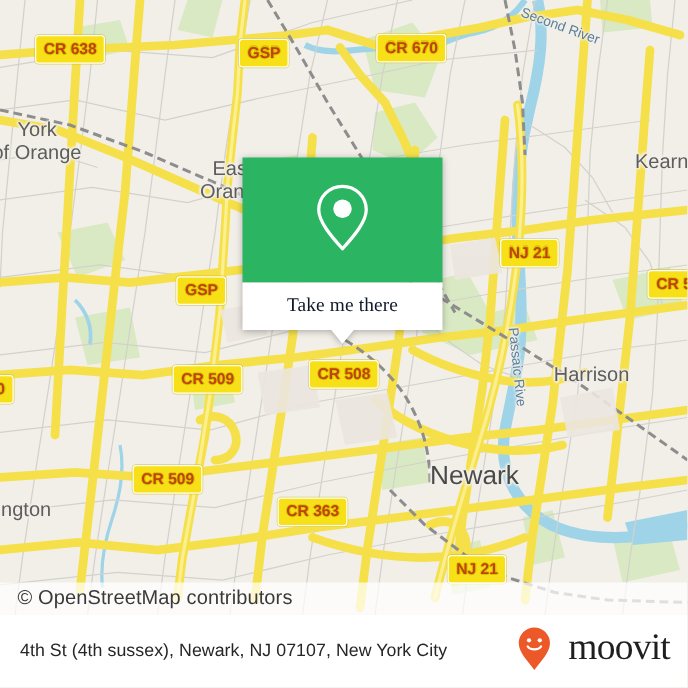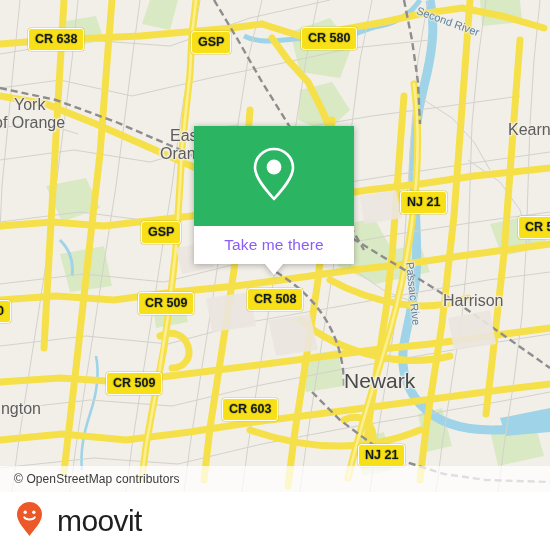--- a/index.html
+++ b/index.html
@@ -30,32 +30,32 @@
   .osm-bar {
     position: absolute;
     left: 0;
     top: 466px;
     width: 550px;
     height: 26px;
     background: rgba(255,255,255,0.72);
     display: flex;
     align-items: center;
     padding-left: 14px;
-    font-size: 12px;
+    font-size: 16px;
     color: #3a3a3a;
     letter-spacing: 0.1px;
   }
 
   
   .shield {
     position: absolute;
     background: #f7e017;
     border: 1.6px solid #ffffff;
     border-radius: 3px;
-    color: #0f172a;
+    color: #c2410c;
     font-size: 12.5px;
     font-weight: bold;
     line-height: 1;
     padding: 3.5px 6px 4.5px 6px;
     white-space: nowrap;
     text-shadow:
        0.9px 0 0 #d9c400, -0.9px 0 0 #d9c400,
        0 0.9px 0 #d9c400, 0 -0.9px 0 #d9c400;
     box-shadow: 0 0 0 0.6px rgba(200,180,0,0.55);
   }
@@ -101,22 +101,23 @@
     position: relative;
     width: 160px;
     height: 38px;
     background: #ffffff;
     display: flex;
     align-items: center;
     justify-content: center;
   }
   .callout-label {
     font-size: 15.5px;
-    color: #8b5cf6;
+    color: #0f172a;
     letter-spacing: 0.1px;
+    font-family: Liberation Serif, serif;
   }
   .callout-tail {
     position: absolute;
     left: 71px;
     top: 38px;
     width: 0; height: 0;
     border-left: 9px solid transparent;
     border-right: 9px solid transparent;
     border-top: 11px solid #ffffff;
   }
@@ -136,23 +137,23 @@
   }
   #address {
     font-size: 14.2px;
     color: #262626;
     line-height: 1.42;
     max-width: 390px;
     letter-spacing: 0.05px;
   }
   #brand {
     display: flex;
-    align-items: center;
     gap: 14px;
     flex: 0 0 auto;
+    font-family: Liberation Serif, serif;
   }
   #brand-word {
     font-size: 30px;
     color: #1f1f1f;
     letter-spacing: -0.6px;
     font-weight: 500;
   }
 </style>
 </head>
 <body>
@@ -275,29 +276,29 @@
         <path d="M206 298 L250 292 L256 326 L212 332 Z"></path>
         <path d="M268 320 L310 314 L318 350 L276 356 Z"></path>
         <path d="M360 196 L396 190 L402 218 L364 224 Z"></path>
         <path d="M176 248 L208 242 L214 268 L182 274 Z"></path>
         <path d="M448 318 L490 310 L496 344 L454 350 Z"></path>
       </g>
     </svg>
 
     <div class="shield" style="left:28px;  top:28px;">CR 638</div>
     <div class="shield" style="left:191px; top:31px;">GSP</div>
-    <div class="shield" style="left:301px; top:27px;">CR 580</div>
+    <div class="shield" style="left:301px; top:27px;">CR 670</div>
     <div class="shield" style="left:400px; top:191px;">NJ 21</div>
     <div class="shield" style="left:518px; top:216px;">CR 50</div>
     <div class="shield" style="left:141px; top:221px;">GSP</div>
     <div class="shield" style="left:-10px; top:300px;">0</div>
     <div class="shield" style="left:138px; top:292px;">CR 509</div>
     <div class="shield" style="left:247px; top:288px;text-align:center;">CR 508</div>
     <div class="shield" style="left:106px; top:372px;">CR 509</div>
-    <div class="shield" style="left:222px; top:398px;">CR 603</div>
+    <div class="shield" style="left:222px; top:398px;">CR 363</div>
     <div class="shield" style="left:358px; top:444px;">NJ 21</div>
 
     <div class="place mid" style="left:14px;  top:96px;">York</div>
     <div class="place mid" style="left:-6px;  top:114px;">of Orange</div>
     <div class="place mid" style="left:170px; top:127px;">East</div>
     <div class="place mid" style="left:160px; top:145px;">Orange</div>
     <div class="place mid" style="left:508px; top:121px;">Kearny</div>
     <div class="place mid" style="left:443px; top:292px;">Harrison</div>
     <div class="place big" style="left:344px; top:369px;">Newark</div>
     <div class="place mid" style="left:-8px;  top:400px;">rington</div>
@@ -319,20 +320,21 @@
         </svg>
       </span>
     </div>
     <div class="callout-bottom">
       <span class="callout-label">Take me there</span>
       <div class="callout-tail"></div>
     </div>
   </div>
 
   <div id="footer">
+    <div id="address">4th St (4th sussex), Newark, NJ 07107, New York City</div>
     <div id="brand">
       <span>
         <svg width="27" height="36" viewBox="0 0 27 36" xmlns="http://www.w3.org/2000/svg">
           <path d="M13.5 1 C6.6 1, 1 6.6, 1 13.5 C1 21, 9 28.5, 13.5 35 C18 28.5, 26 21, 26 13.5 C26 6.6, 20.4 1, 13.5 1 Z" fill="#ec5827"></path>
           <circle cx="9.2" cy="11.2" r="1.7" fill="#ffffff"></circle>
           <circle cx="17.8" cy="11.2" r="1.7" fill="#ffffff"></circle>
           <path d="M8.2 16.2 C10 19.2, 17 19.2, 18.8 16.2" fill="none" stroke="#ffffff" stroke-width="1.9" stroke-linecap="round"></path>
         </svg>
       </span>
       <span id="brand-word">moovit</span>

